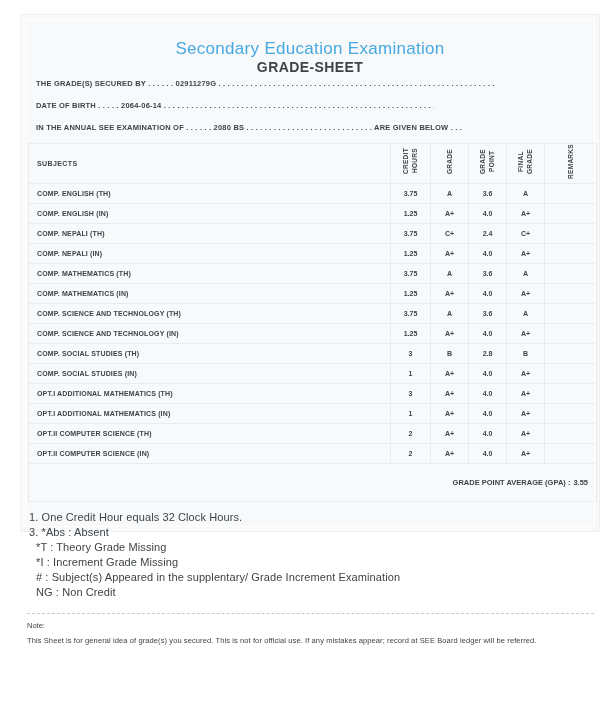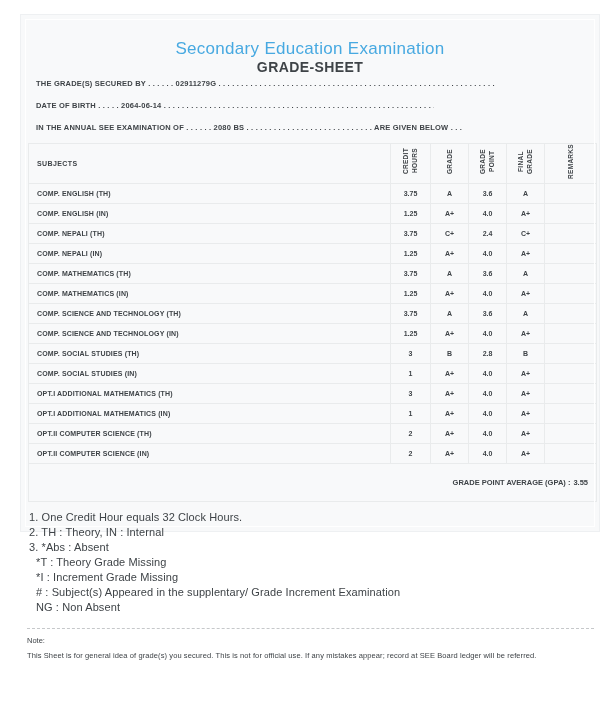--- a/index.html
+++ b/index.html
@@ -248,25 +248,24 @@
           <td colspan="6">
             <span>GRADE POINT AVERAGE (GPA) :</span><span class="gpa-value">3.55</span>
           </td>
         </tr>
       </tfoot>
     </table>
   </div>
 
   <div class="notes">
     <div class="note-item">1. One Credit Hour equals 32 Clock Hours.</div>
-    <div class="note-item">2. TH : Theory, IN : Internal</div>
     <div class="note-item">3. *Abs : Absent</div>
     <div class="note-item indent">*T : Theory Grade Missing</div>
     <div class="note-item indent">*I : Increment Grade Missing</div>
     <div class="note-item indent"># : Subject(s) Appeared in the supplentary/ Grade Increment Examination</div>
-    <div class="note-item indent">NG : Non Absent</div>
+    <div class="note-item indent">NG : Non Credit</div>
   </div>
 
   <div class="divider"></div>
   <div class="note-label">Note:</div>
   <div class="disclaimer">This Sheet is for general idea of grade(s) you secured. This is not for official use. If any mistakes appear; record at SEE Board ledger will be referred.</div>
 
 </div>
 
 </body></html>

